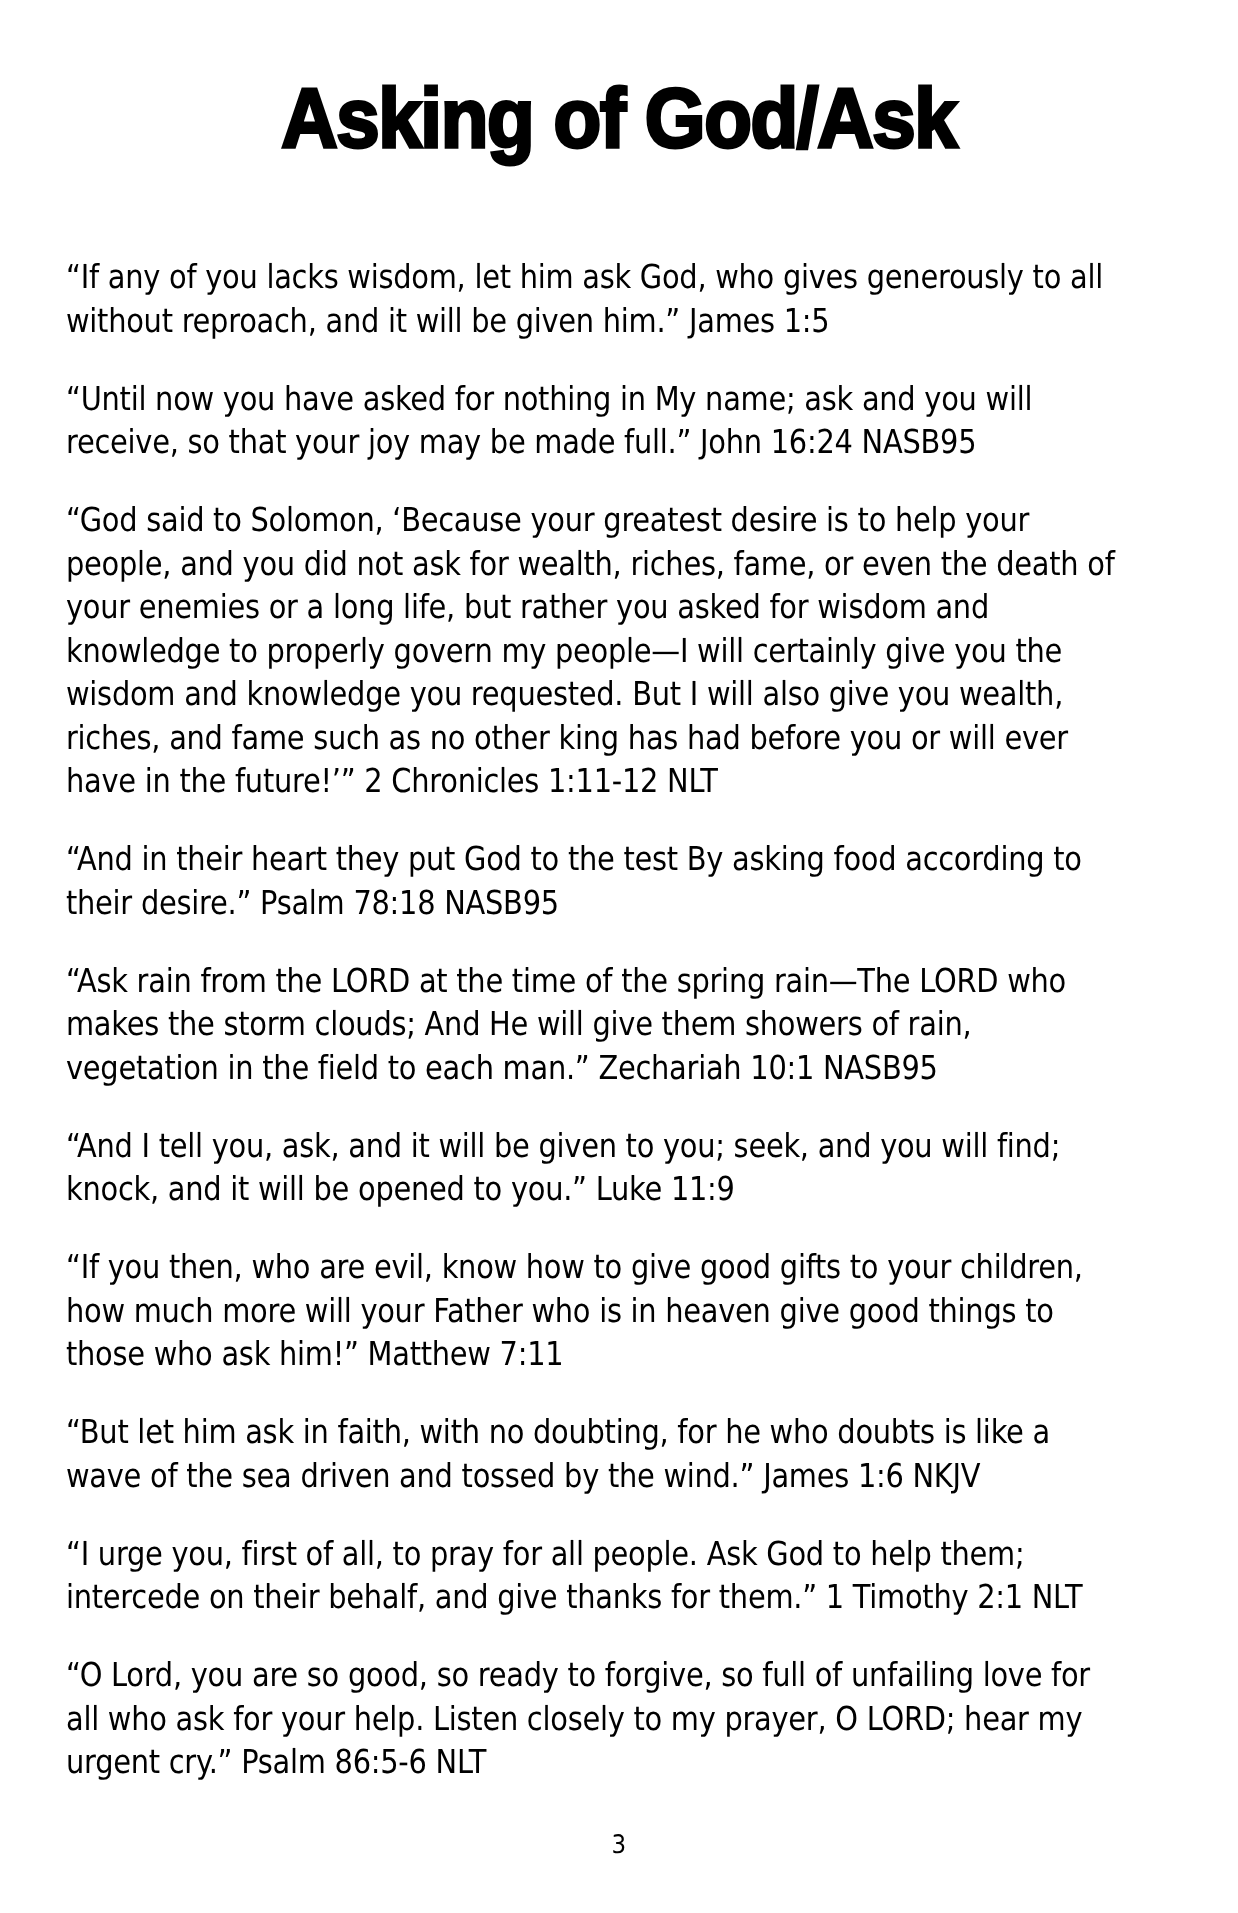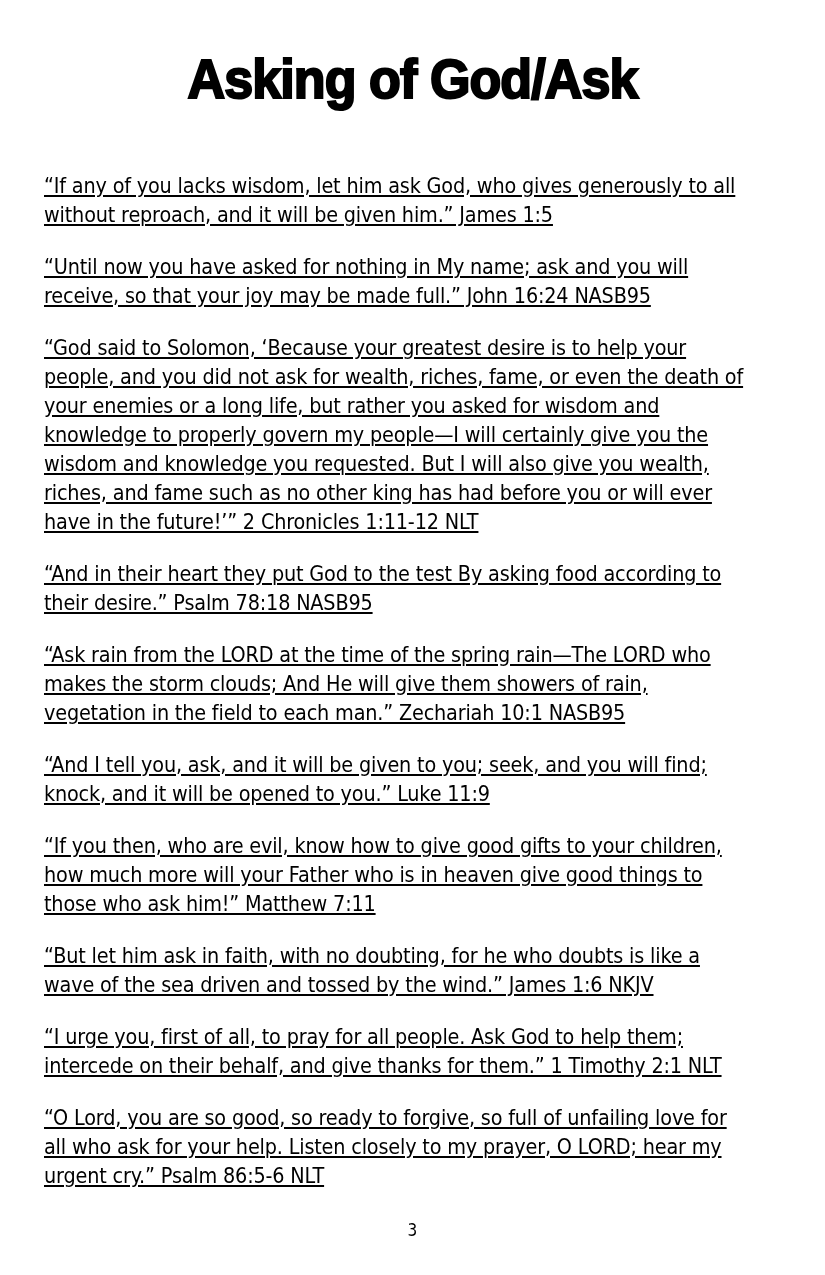--- a/index.html
+++ b/index.html
@@ -8,21 +8,21 @@
     position: absolute; left: 0; width: 825px; top: 44px;
     text-align: center;
     font-family: "Liberation Sans", sans-serif;
     font-weight: 900; font-size: 56px; line-height: 70px;
     letter-spacing: -1px;
     -webkit-text-stroke: 2.2px #000;
     transform: scaleX(0.93);
     transform-origin: center;
   }
   .body {
-    position: absolute; left: 44px; top: 171px; width: 745px; text-decoration: underline;
+    position: absolute; left: 44px; top: 171px; width: 745px;
   }
   .para {
     font-family: "DejaVu Sans", sans-serif;
     font-size: 22px; line-height: 29px;
     margin: 0 0 23px 0;
     width: 840px;
     transform: scaleX(0.875);
     transform-origin: left top;
     white-space: pre-line;
     letter-spacing: -0.2px;

